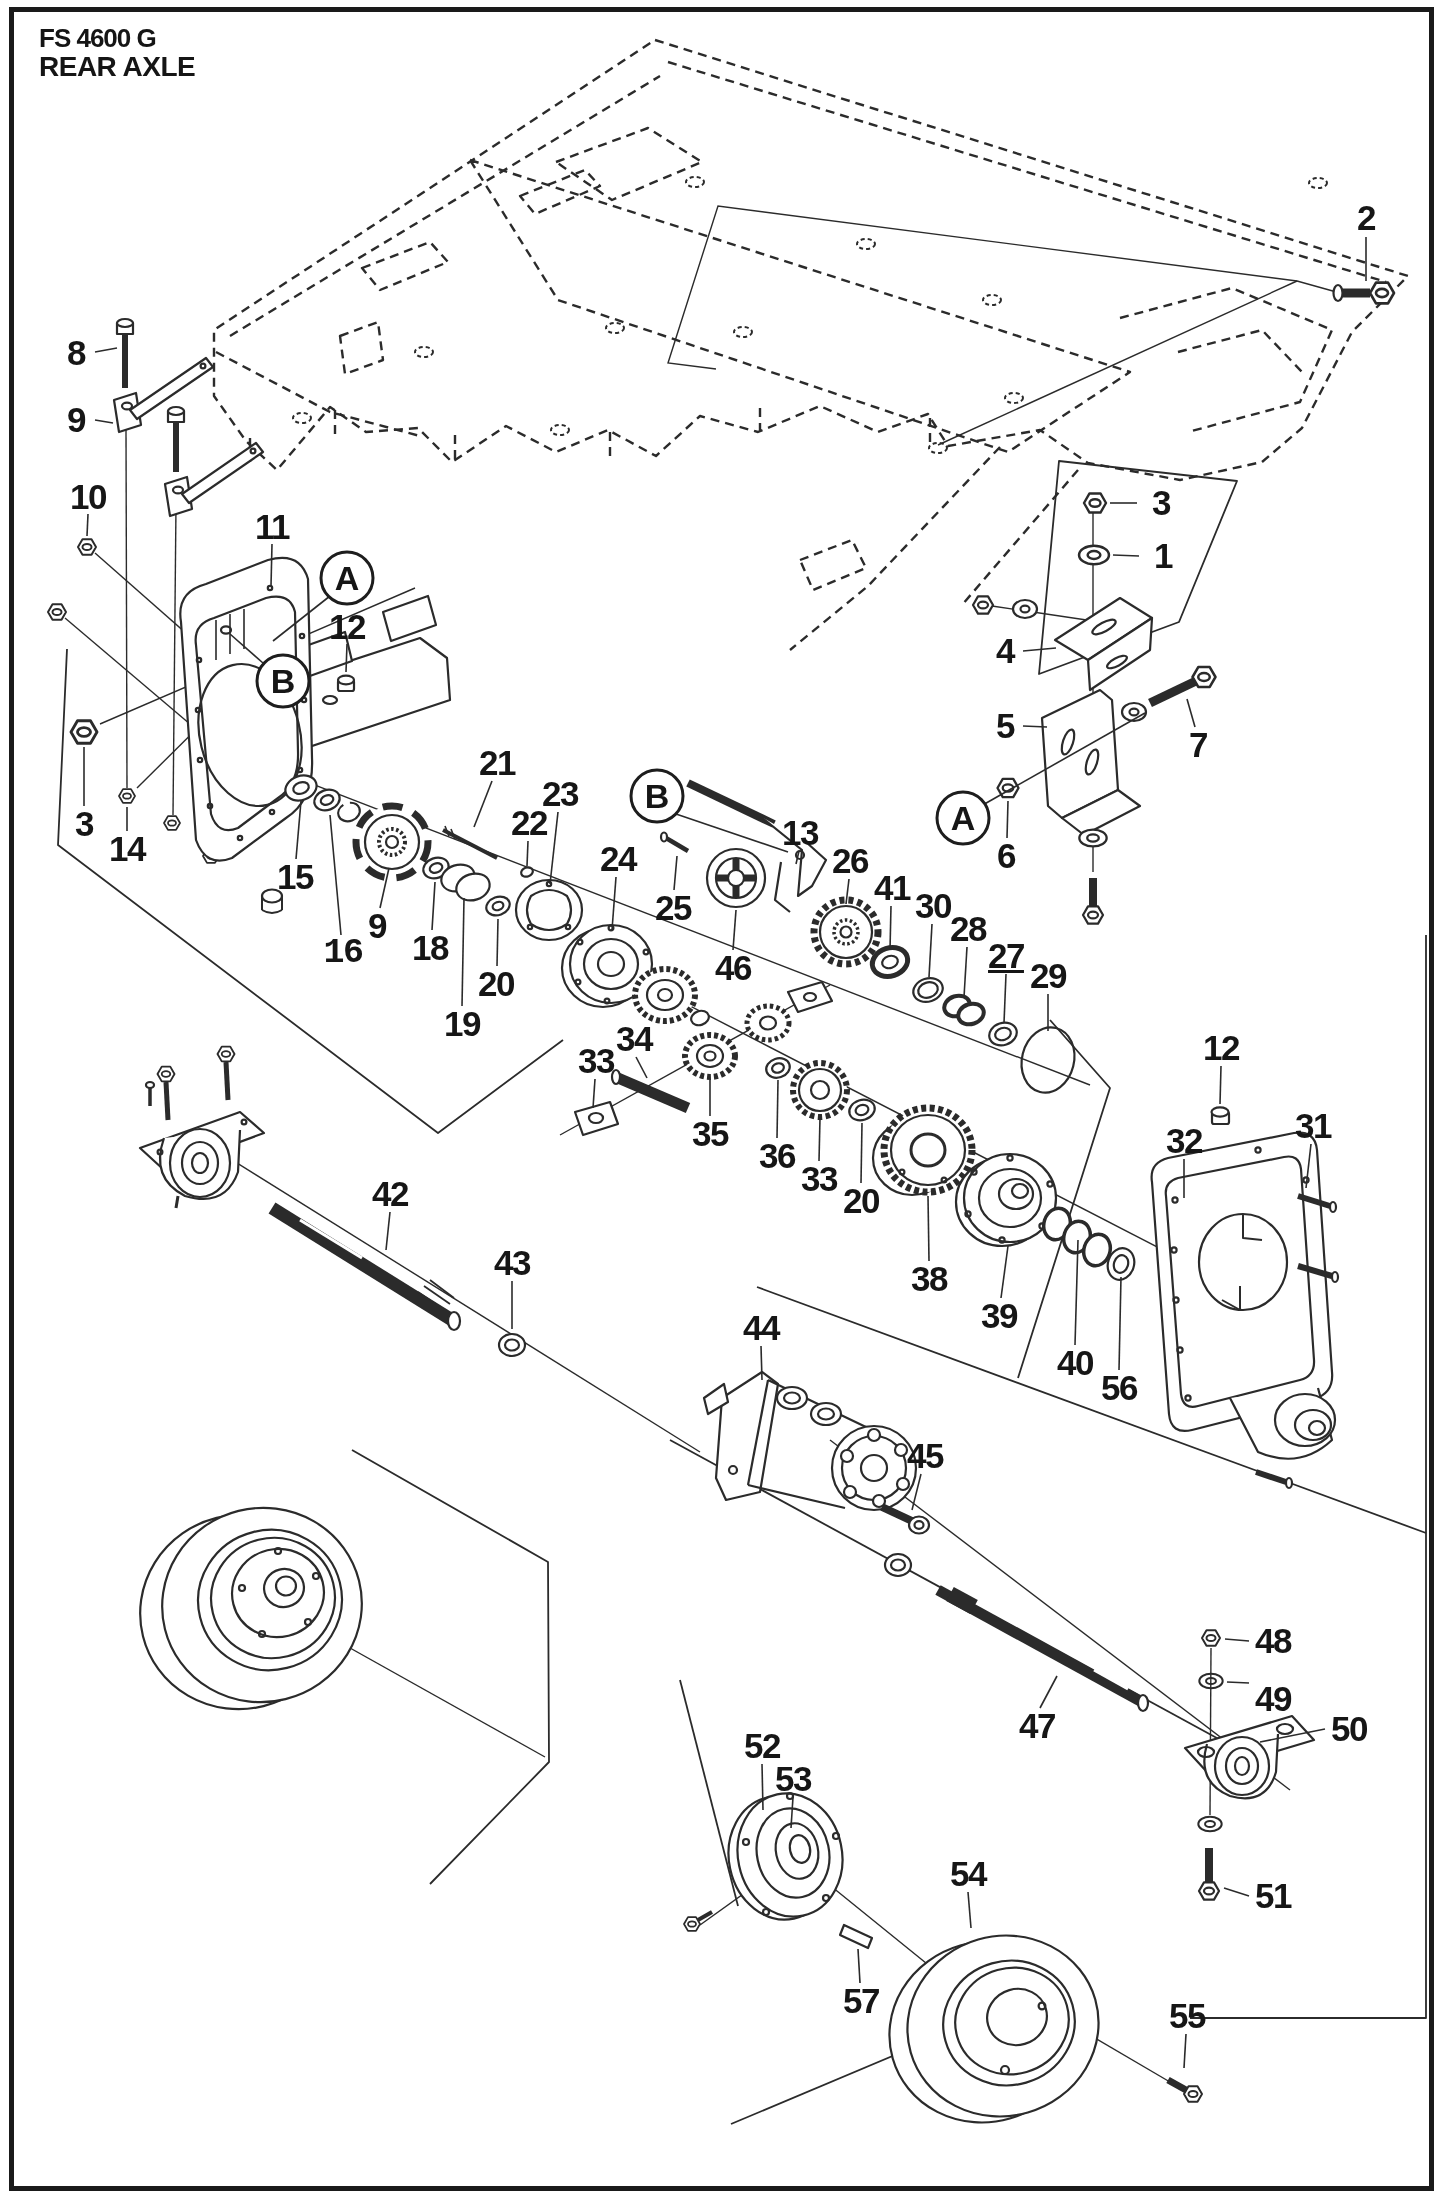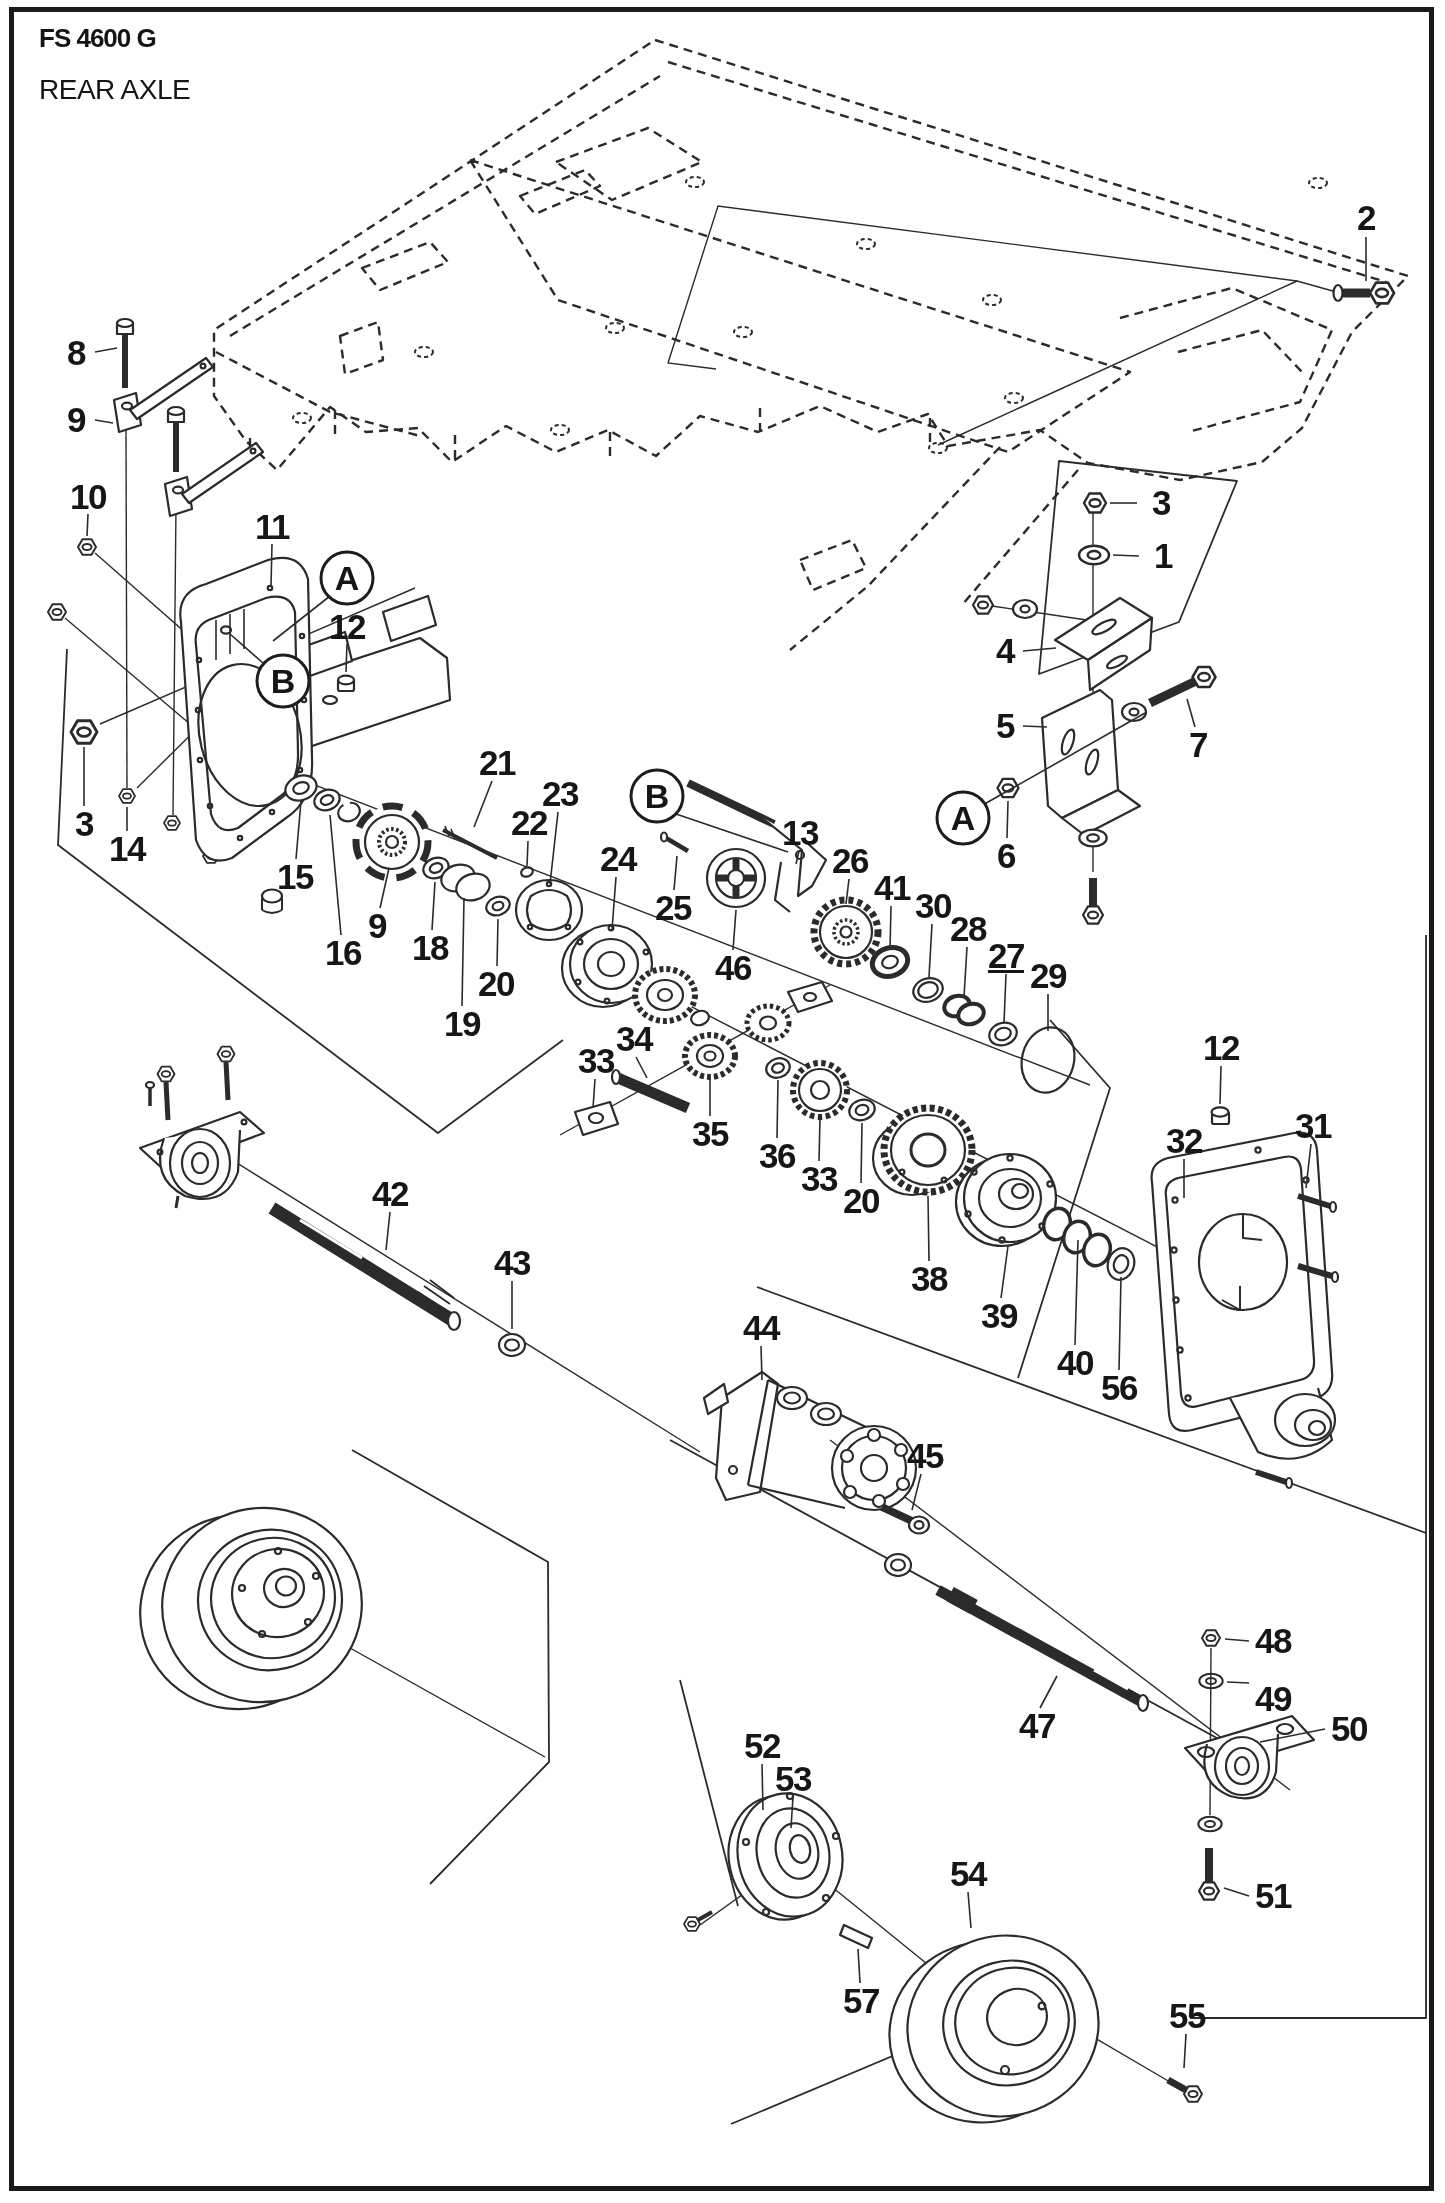--- a/index.html
+++ b/index.html
@@ -3,21 +3,21 @@
 <meta charset="utf-8">
 <style>
   html,body{margin:0;padding:0;background:#e8e8e8;}
   .page{position:relative;width:1445px;height:2203px;background:#ffffff;overflow:hidden;
         font-family:"Liberation Sans",sans-serif;}
   .frame{position:absolute;left:9px;top:7px;width:1425px;height:2184px;
          border:5px solid #1a1a1a;box-sizing:border-box;pointer-events:none;}
   svg.art{position:absolute;left:0;top:0;}
   .title{position:absolute;left:39px;top:24px;color:#151515;line-height:1.08;}
   .title .model{font-weight:700;font-size:26px;letter-spacing:-1px;}
-  .title .section{font-weight:400;font-size:28px;letter-spacing:-0.5px;margin-top:23px;}
+  .title .section{font-weight:700;font-size:28px;letter-spacing:-0.5px;}
   .callout{position:absolute;transform:translate(-50%,-50%);font-weight:700;font-size:35px;
            letter-spacing:-1.5px;color:#161616;white-space:nowrap;}
 </style>
 </head>
 <body>
 
 <div class="page">
 
 <svg class="art" width="1445" height="2203" viewBox="0 0 1445 2203">
 
@@ -689,21 +689,21 @@
       <div class="callout" style="left: 1198px; top: 745px;">7</div>
       <div class="callout" style="left: 1006px; top: 856px;">6</div>
       <div class="callout" style="left: 76px; top: 353px;">8</div>
       <div class="callout" style="left: 76px; top: 420px;">9</div>
       <div class="callout" style="left: 88px; top: 497px;">10</div>
       <div class="callout" style="left: 272px; top: 527px;">11</div>
       <div class="callout" style="left: 347px; top: 627px;">12</div>
       <div class="callout" style="left: 84px; top: 824px;">3</div>
       <div class="callout" style="left: 127px; top: 849px;">14</div>
       <div class="callout" style="left: 295px; top: 877px;">15</div>
-      <div class="callout" style="left: 343px; top: 953px;">16</div>
+      <div class="callout" style="left: 343px; top: 953px; font-family: Liberation Mono, monospace;">16</div>
       <div class="callout" style="left: 377px; top: 926px;">9</div>
       <div class="callout" style="left: 430px; top: 948px;">18</div>
       <div class="callout" style="left: 462px; top: 1024px;">19</div>
       <div class="callout" style="left: 496px; top: 984px;">20</div>
       <div class="callout" style="left: 497px; top: 763px;">21</div>
       <div class="callout" style="left: 529px; top: 823px;">22</div>
       <div class="callout" style="left: 560px; top: 794px;">23</div>
       <div class="callout" style="left: 618px; top: 859px;">24</div>
       <div class="callout" style="left: 673px; top: 908px;">25</div>
       <div class="callout" style="left: 800px; top: 833px;">13</div>

